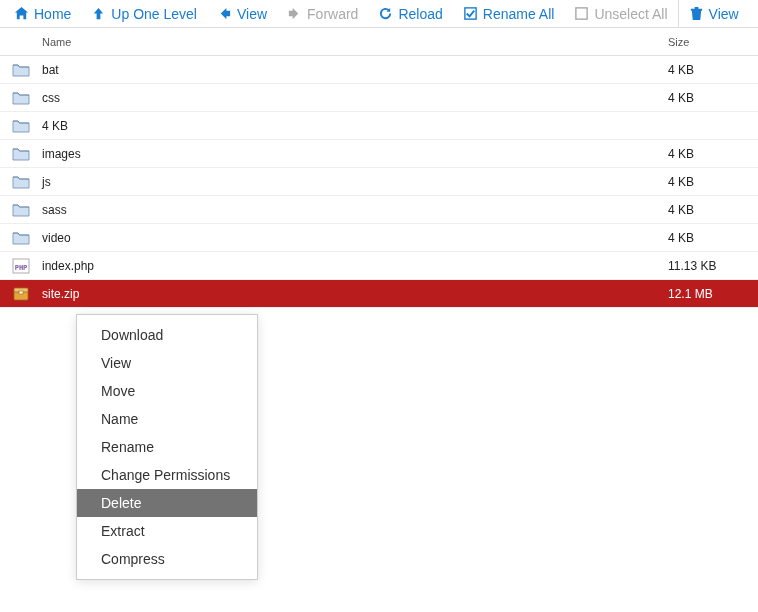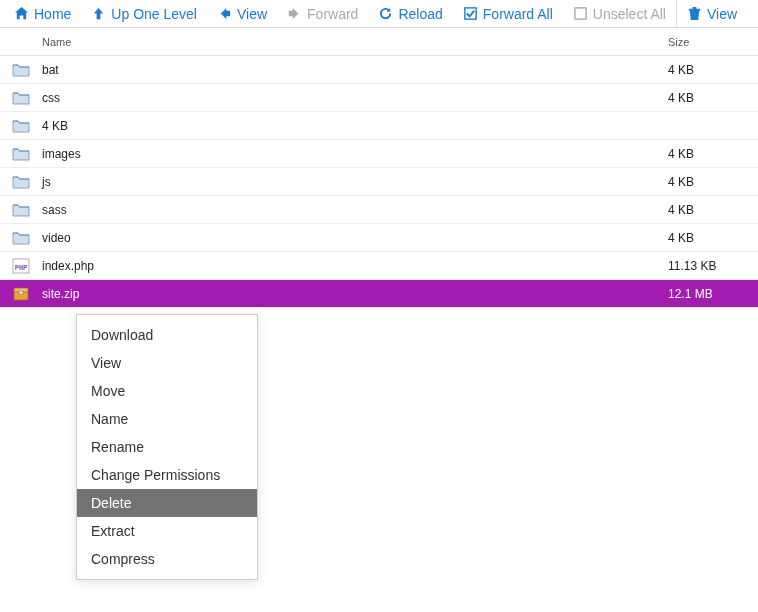--- a/index.html
+++ b/index.html
@@ -53,36 +53,36 @@
     font-size: 12px;
     color: #222;
   }
   .row .icon-cell {
     width: 42px; flex: 0 0 42px;
     display: flex; align-items: center; justify-content: center;
   }
   .row .name-cell { flex: 1 1 auto; }
   .row .size-cell { width: 90px; flex: 0 0 90px; }
   .row.selected {
-    background: #a21caf;
+    background: #b91c1c;
     color: #fff;
   }
   .ctx-menu {
     position: absolute;
     left: 76px;
     top: 314px;
     width: 182px;
     background: #fff;
     border: 1px solid #ccc;
     box-shadow: 0 2px 10px rgba(0,0,0,0.12);
     padding: 6px 0;
     z-index: 100;
   }
   .ctx-item {
-    padding: 6px 14px;
+    padding: 6px 24px;
     font-size: 14px;
     color: #333;
     cursor: pointer;
   }
   .ctx-item.active {
     background: #737373;
     color: #fff;
   }
   .php-icon { font-family: monospace; font-size: 7px; font-weight: bold; fill: #7a5aa0; }
 </style>
@@ -131,21 +131,21 @@
     </span>
     <span>Reload</span>
   </div>
   <div class="tb-item">
     <span>
       <svg viewBox="0 0 16 16">
           <rect x="2" y="2" width="12" height="12" fill="none" stroke="currentColor" stroke-width="1.5"></rect>
           <path fill="none" stroke="currentColor" stroke-width="2" d="M4 8l3 3 5-6"></path>
         </svg>
     </span>
-    <span>Forward All</span>
+    <span>Rename All</span>
   </div>
   <div class="tb-item disabled">
     <span>
       <svg viewBox="0 0 16 16">
           <rect x="2" y="2" width="12" height="12" fill="none" stroke="currentColor" stroke-width="1.5"></rect>
         </svg>
     </span>
     <span>Unselect All</span>
   </div>
   <div class="tb-item sep">

